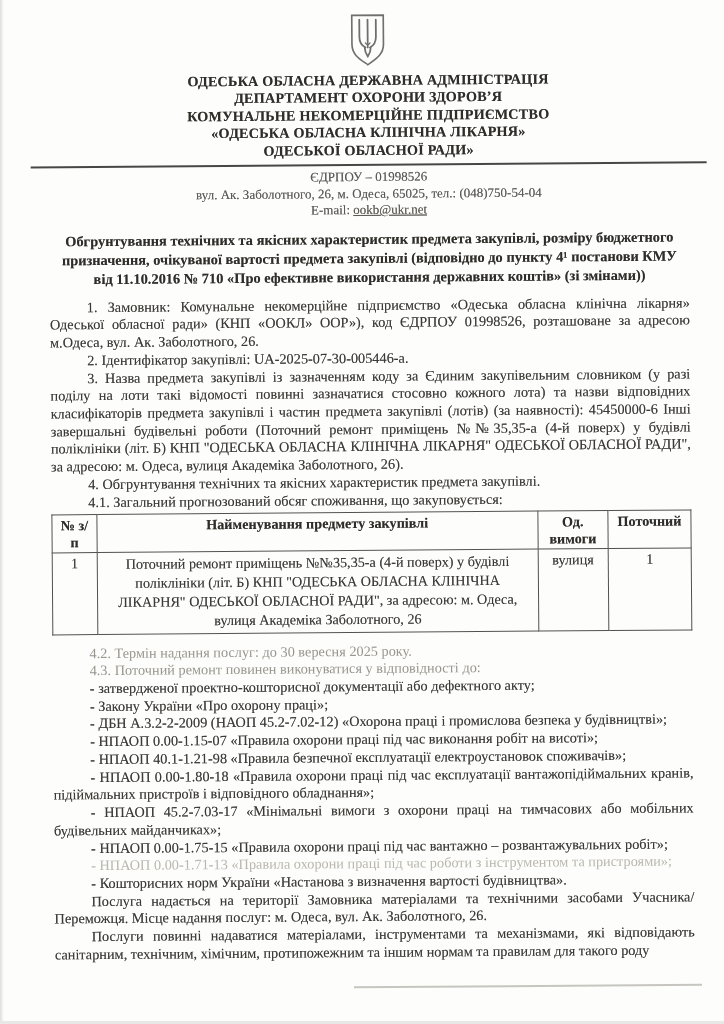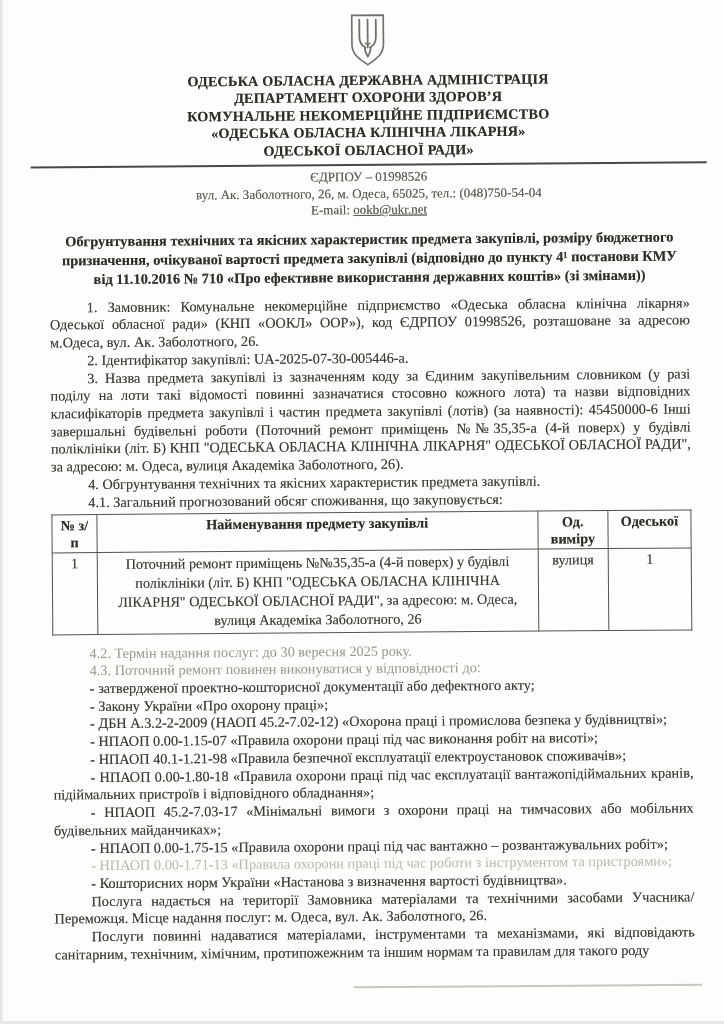--- a/index.html
+++ b/index.html
@@ -96,22 +96,22 @@
     <p class="para left">2. Ідентифікатор закупівлі: UA-2025-07-30-005446-a.</p>
     <p class="para">3. Назва предмета закупівлі із зазначенням коду за Єдиним закупівельним словником (у разі поділу на лоти такі відомості повинні зазначатися стосовно кожного лота) та назви відповідних класифікаторів предмета закупівлі і частин предмета закупівлі (лотів) (за наявності): 45450000-6 Інші завершальні будівельні роботи (Поточний ремонт приміщень №№35,35-а (4-й поверх) у будівлі поліклініки (літ. Б) КНП "ОДЕСЬКА ОБЛАСНА КЛІНІЧНА ЛІКАРНЯ" ОДЕСЬКОЇ ОБЛАСНОЇ РАДИ", за адресою: м. Одеса, вулиця Академіка Заболотного, 26).</p>
     <p class="para left">4. Обгрунтування технічних та якісних характеристик предмета закупівлі.</p>
     <p class="para left">4.1. Загальний прогнозований обсяг споживання, що закуповується:</p>
 
     <table class="spec">
       <thead>
         <tr>
           <th class="col-num">№ з/п</th>
           <th class="col-name">Найменування предмету закупівлі</th>
-          <th class="col-unit">Од. виміру</th>
-          <th class="col-qty">Одеської</th>
+          <th class="col-unit">Од. вимоги</th>
+          <th class="col-qty">Поточний</th>
         </tr>
       </thead>
       <tbody>
         <tr>
           <td>1</td>
           <td class="cell-name">Поточний ремонт приміщень №№35,35-а (4-й поверх) у будівлі поліклініки (літ. Б) КНП "ОДЕСЬКА ОБЛАСНА КЛІНІЧНА ЛІКАРНЯ" ОДЕСЬКОЇ ОБЛАСНОЇ РАДИ", за адресою: м. Одеса, вулиця Академіка Заболотного, 26</td>
           <td>вулиця</td>
           <td>1</td>
         </tr>
       </tbody>

